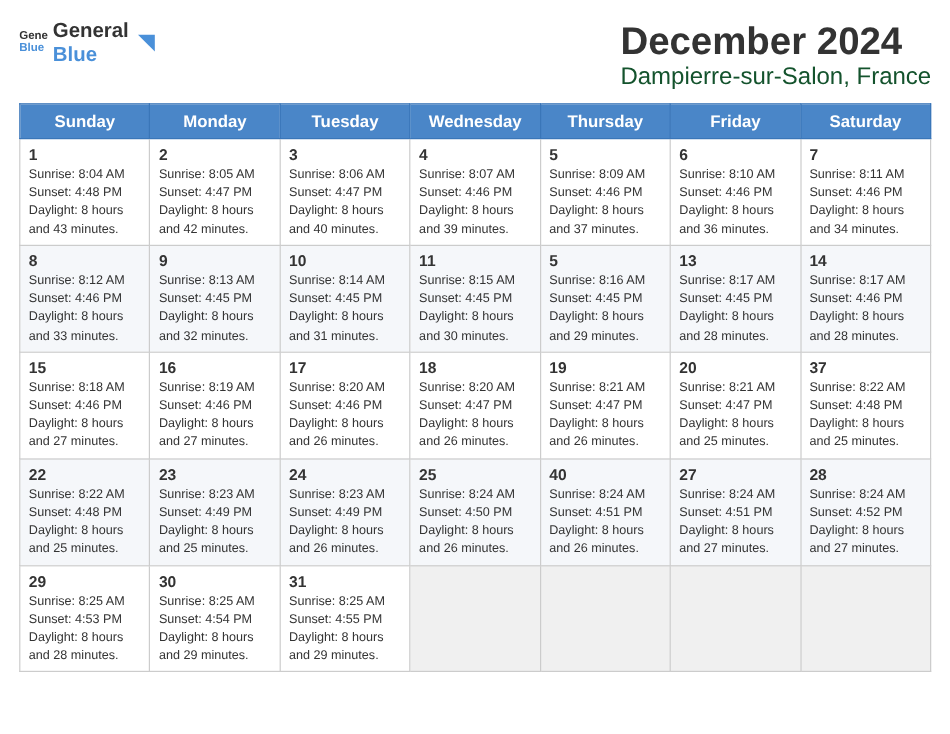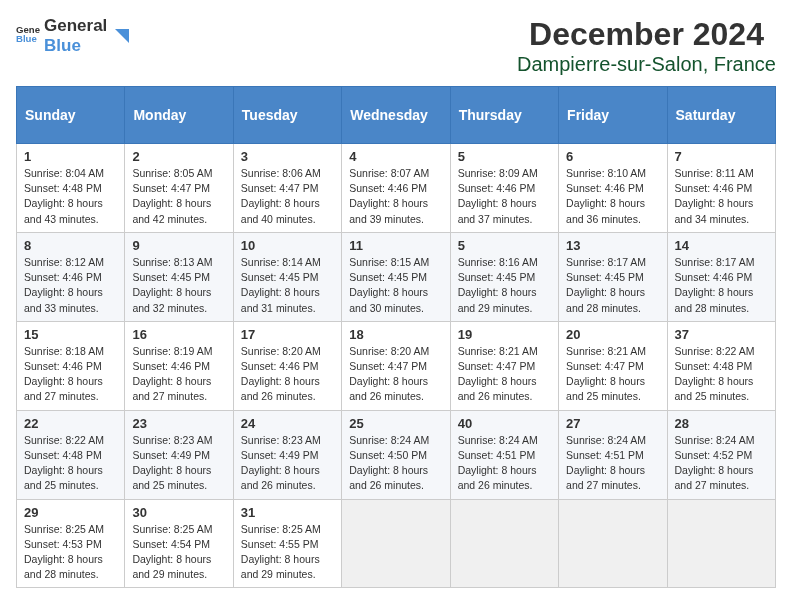--- a/index.html
+++ b/index.html
@@ -19,40 +19,40 @@
     .logo {
       display: flex;
       align-items: center;
       gap: 4px;
     }
     .logo-icon {
       width: 24px;
       height: 24px;
     }
     .title-section {
-      text-align: center;
+      text-align: left;
     }
     .month-year {
       font-size: 32px;
       font-weight: bold;
       color: #333;
     }
     .location {
       font-size: 20px;
       color: #14532d;
     }
     .calendar {
       width: 100%;
       border-collapse: collapse;
     }
     .calendar th {
       background-color: #4a86c8;
       color: #fff;
-      text-align: left;
-      padding: 20px 8px;
+      text-align: center;
+      padding: 6px 8px;
       font-size: 14px;
       font-weight: bold;
       border: 1px solid #3a76b8;
     }
     .calendar td {
       border: 1px solid #ccc;
       padding: 5px 7px;
       vertical-align: top;
       font-size: 10.5px;
       color: #333;

